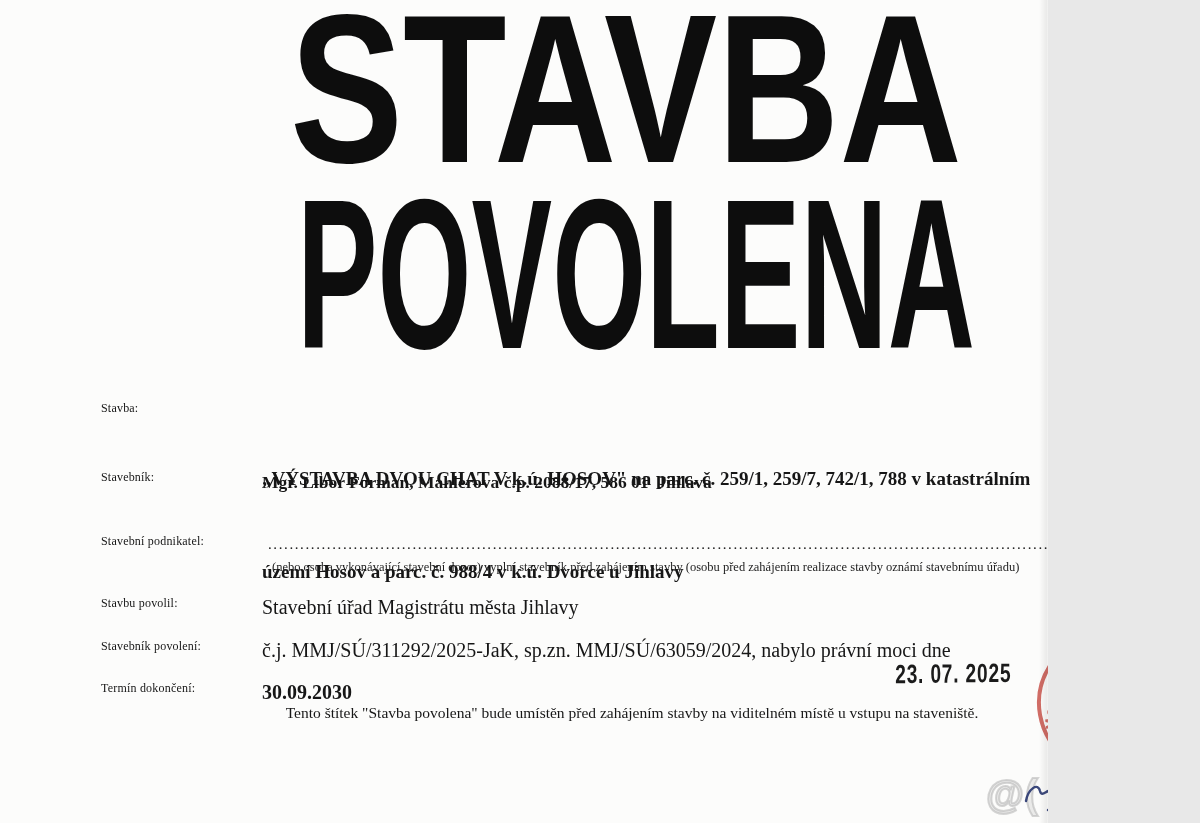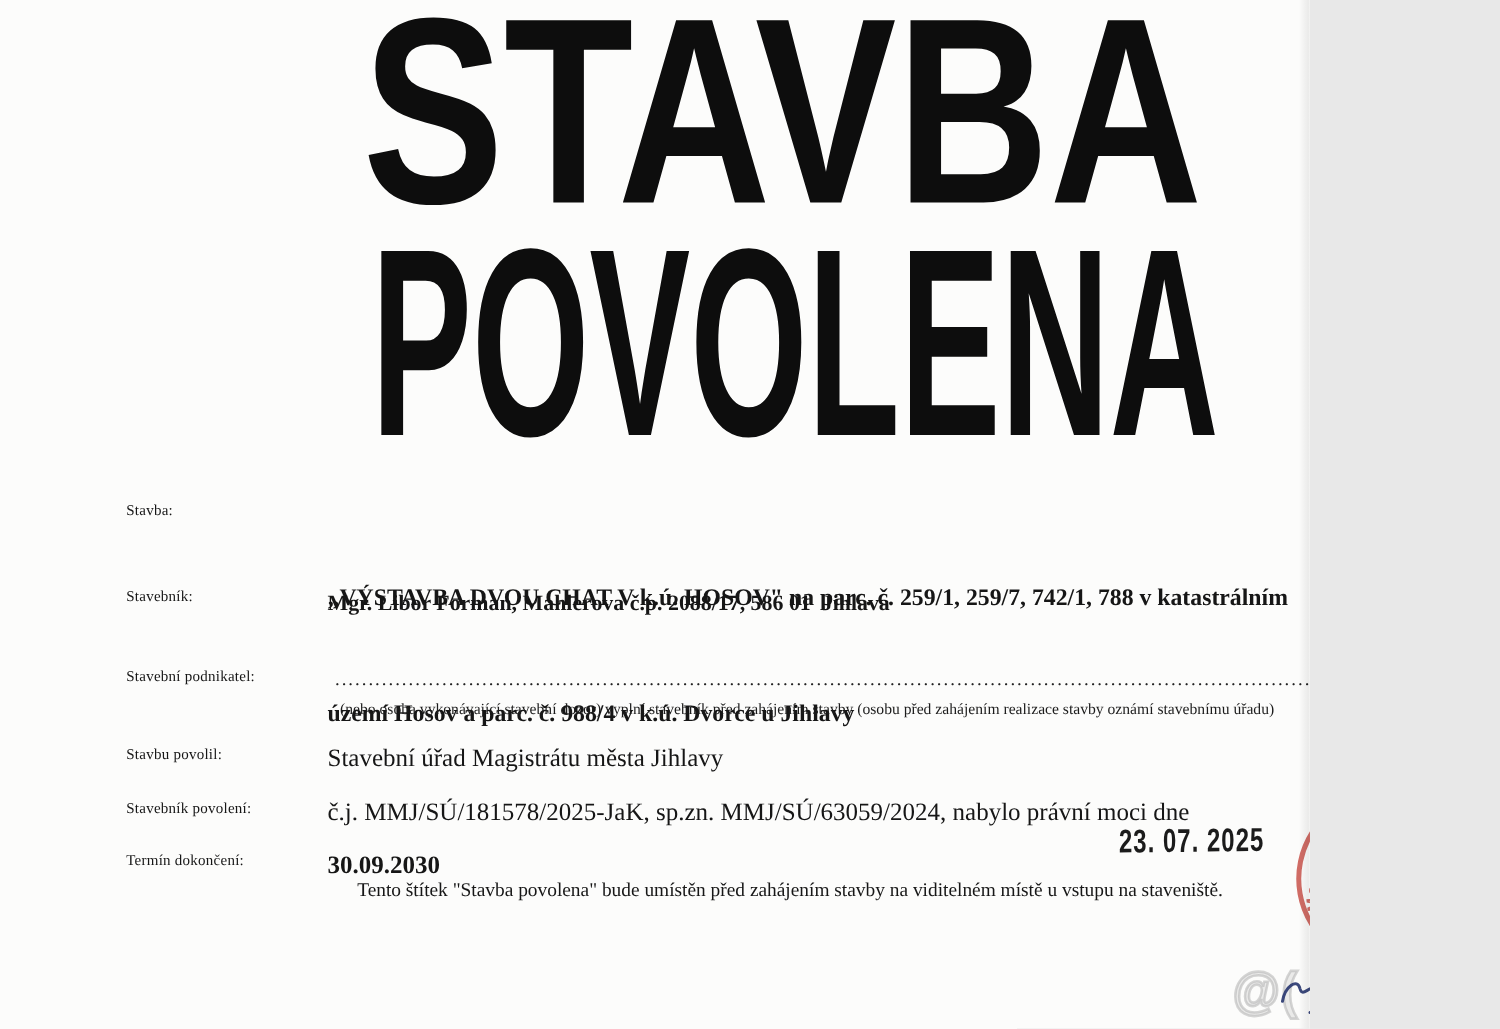--- a/index.html
+++ b/index.html
@@ -67,21 +67,21 @@
   <div class="val b17" style="top:472px">Mgr. Libor Forman, Mahlerova č.p. 2088/17, 586 01  Jihlava</div>
 
   <div class="label" style="top:534px">Stavební podnikatel:</div>
   <div class="dots">........................................................................................................................................................................</div>
   <div class="hint">(nebo osoba vykonávající stavební dozor) vyplní stavebník před zahájením stavby (osobu před zahájením realizace stavby oznámí stavebnímu úřadu)</div>
 
   <div class="label" style="top:596px">Stavbu povolil:</div>
   <div class="val" style="top:596px">Stavební úřad Magistrátu města Jihlavy</div>
 
   <div class="label" style="top:639px">Stavebník povolení:</div>
-  <div class="val" style="top:639px">č.j. MMJ/SÚ/181578/2025-JaK, sp.zn. MMJ/SÚ/63059/2024, nabylo právní moci dne</div>
+  <div class="val" style="top:639px">č.j. MMJ/SÚ/311292/2025-JaK, sp.zn. MMJ/SÚ/63059/2024, nabylo právní moci dne</div>
 
   <div class="date-stamp">23. 07. 2025</div>
 
   <div class="label" style="top:681px">Termín dokončení:</div>
   <div class="val bold" style="top:681px">30.09.2030</div>
 
   <div class="note" style="top:704px">Tento štítek "Stavba povolena" bude umístěn před zahájením stavby na viditelném místě u vstupu na staveniště.</div>
 
   <svg class="stamp" viewBox="-86 -86 172 172" aria-hidden="true">
     <defs>

